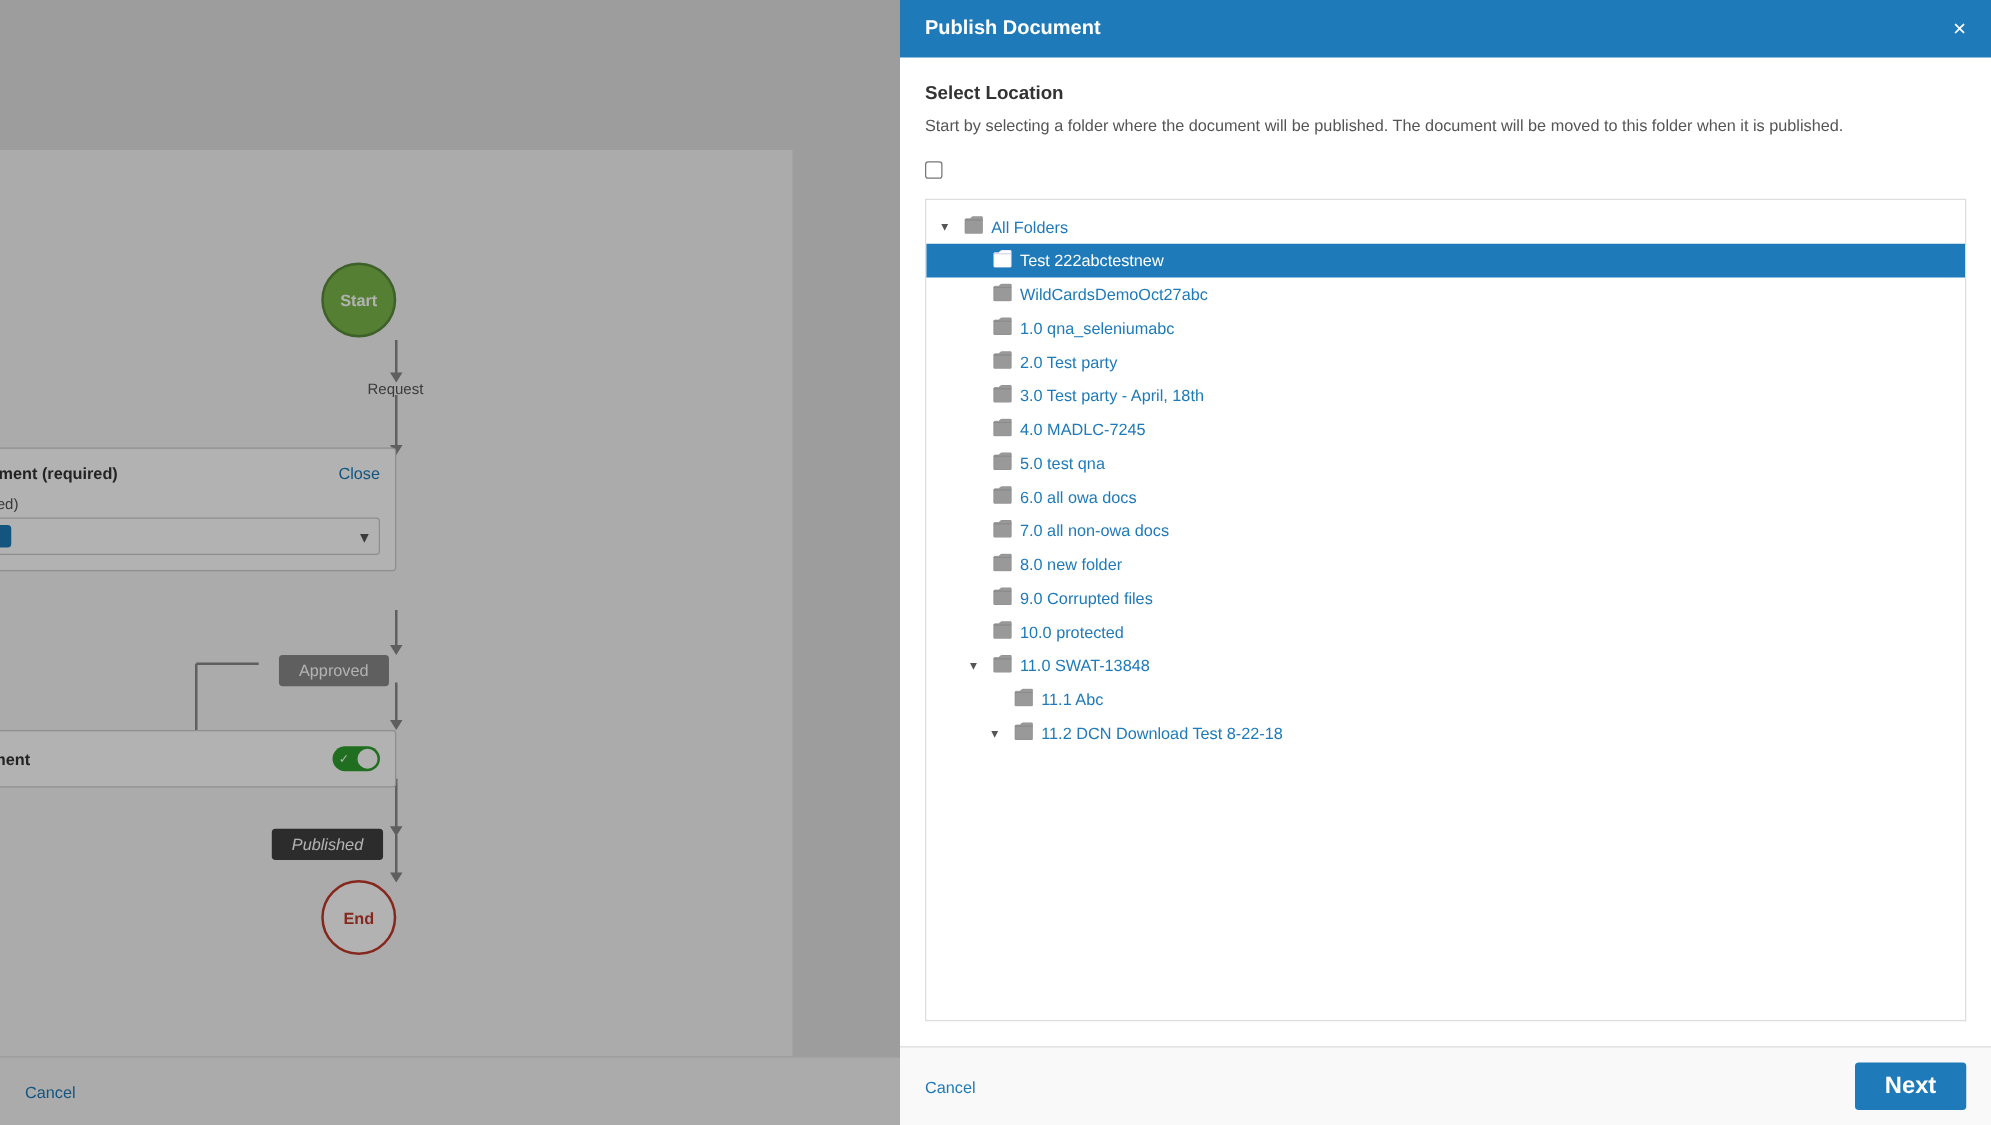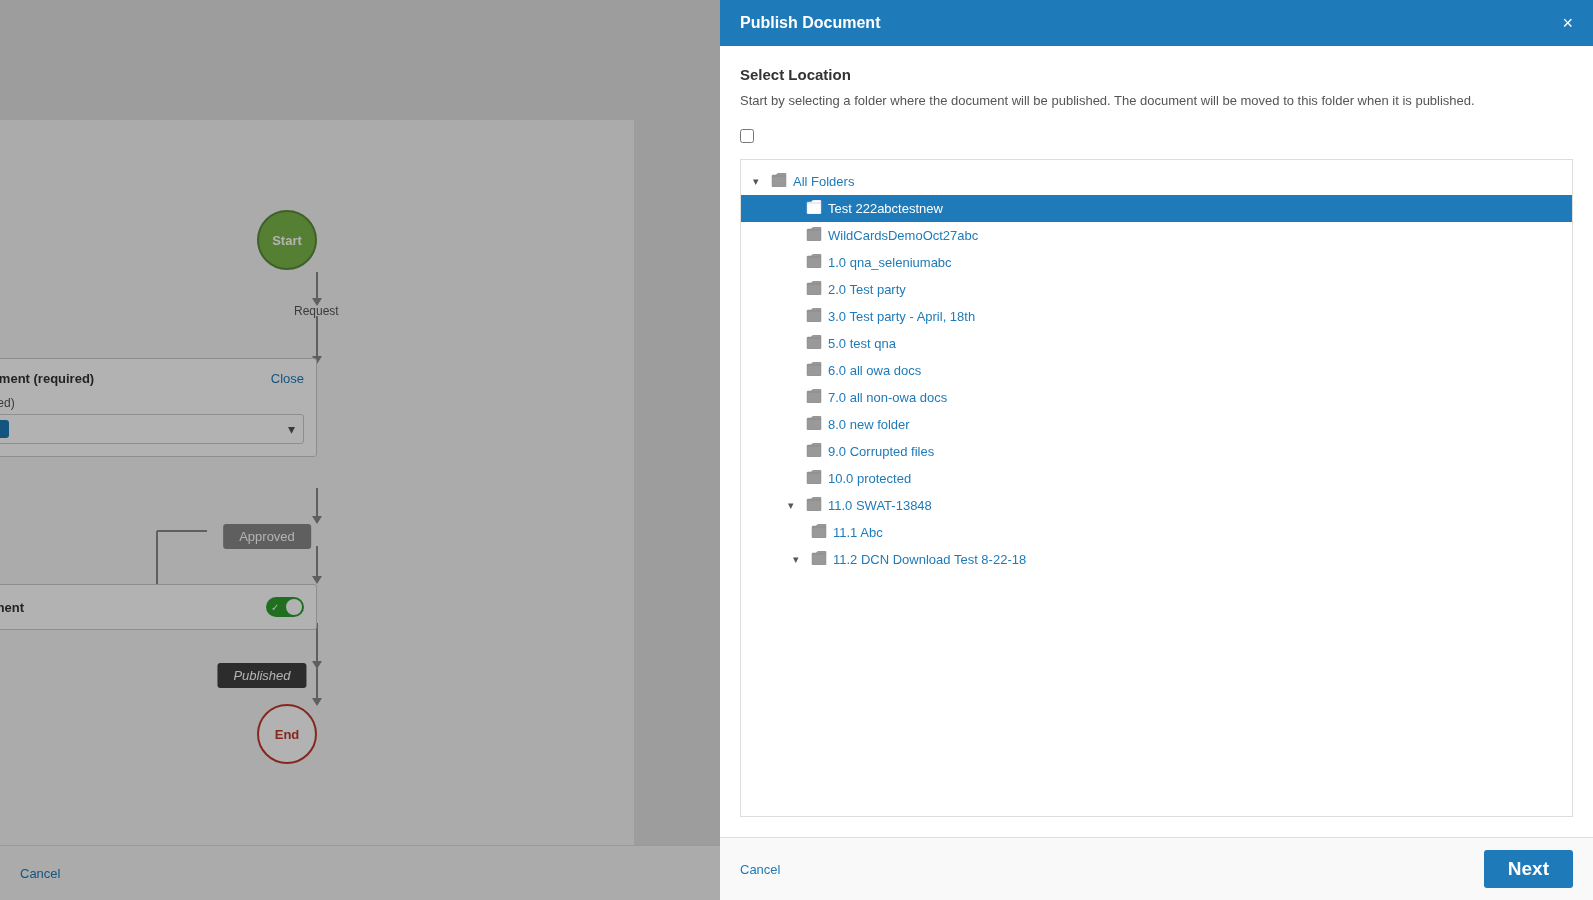--- a/index.html
+++ b/index.html
@@ -376,21 +376,21 @@
 
     .tree-item.selected {
       background: #1e7ab8;
       color: white;
     }
 
     .tree-item.selected .folder-icon {
       color: white;
     }
 
-    .tree-item.indent-1 { padding-left: 47px; }
+    .tree-item.indent-1 { padding-left: 35px; }
     .tree-item.indent-2 { padding-left: 52px; }
 
     .chevron-icon {
       font-size: 11px;
       color: #555;
       width: 12px;
       display: inline-block;
     }
 
     .tree-item.selected .chevron-icon {
@@ -615,20 +615,27 @@
             <span class="folder-icon" style="font-size: 13px;"><svg width="16" height="14" viewBox="0 0 16 14">
                 <path d="M1 3 Q1 2 2 2 L5 2 L6.5 0.5 Q7 0 8 0 L14 0 Q15 0 15 1 L15 3 Z M1 3 L15 3 L15 13 Q15 14 14 14 L2 14 Q1 14 1 13 Z" fill="#999" stroke="#888" stroke-width="0.5"></path>
               </svg></span>
             <span>3.0 Test party - April, 18th</span>
           </div>
           <div class="tree-item indent-1">
             <span class="chevron-icon"></span>
             <span class="folder-icon" style="font-size: 13px;"><svg width="16" height="14" viewBox="0 0 16 14">
                 <path d="M1 3 Q1 2 2 2 L5 2 L6.5 0.5 Q7 0 8 0 L14 0 Q15 0 15 1 L15 3 Z M1 3 L15 3 L15 13 Q15 14 14 14 L2 14 Q1 14 1 13 Z" fill="#999" stroke="#888" stroke-width="0.5"></path>
               </svg></span>
+            <span>4.0 MADLC-7245</span>
+          </div>
+          <div class="tree-item indent-1">
+            <span class="chevron-icon"></span>
+            <span class="folder-icon" style="font-size: 13px;"><svg width="16" height="14" viewBox="0 0 16 14">
+                <path d="M1 3 Q1 2 2 2 L5 2 L6.5 0.5 Q7 0 8 0 L14 0 Q15 0 15 1 L15 3 Z M1 3 L15 3 L15 13 Q15 14 14 14 L2 14 Q1 14 1 13 Z" fill="#999" stroke="#888" stroke-width="0.5"></path>
+              </svg></span>
             <span>5.0 test qna</span>
           </div>
           <div class="tree-item indent-1">
             <span class="chevron-icon"></span>
             <span class="folder-icon" style="font-size: 13px;"><svg width="16" height="14" viewBox="0 0 16 14">
                 <path d="M1 3 Q1 2 2 2 L5 2 L6.5 0.5 Q7 0 8 0 L14 0 Q15 0 15 1 L15 3 Z M1 3 L15 3 L15 13 Q15 14 14 14 L2 14 Q1 14 1 13 Z" fill="#999" stroke="#888" stroke-width="0.5"></path>
               </svg></span>
             <span>6.0 all owa docs</span>
           </div>
           <div class="tree-item indent-1">

